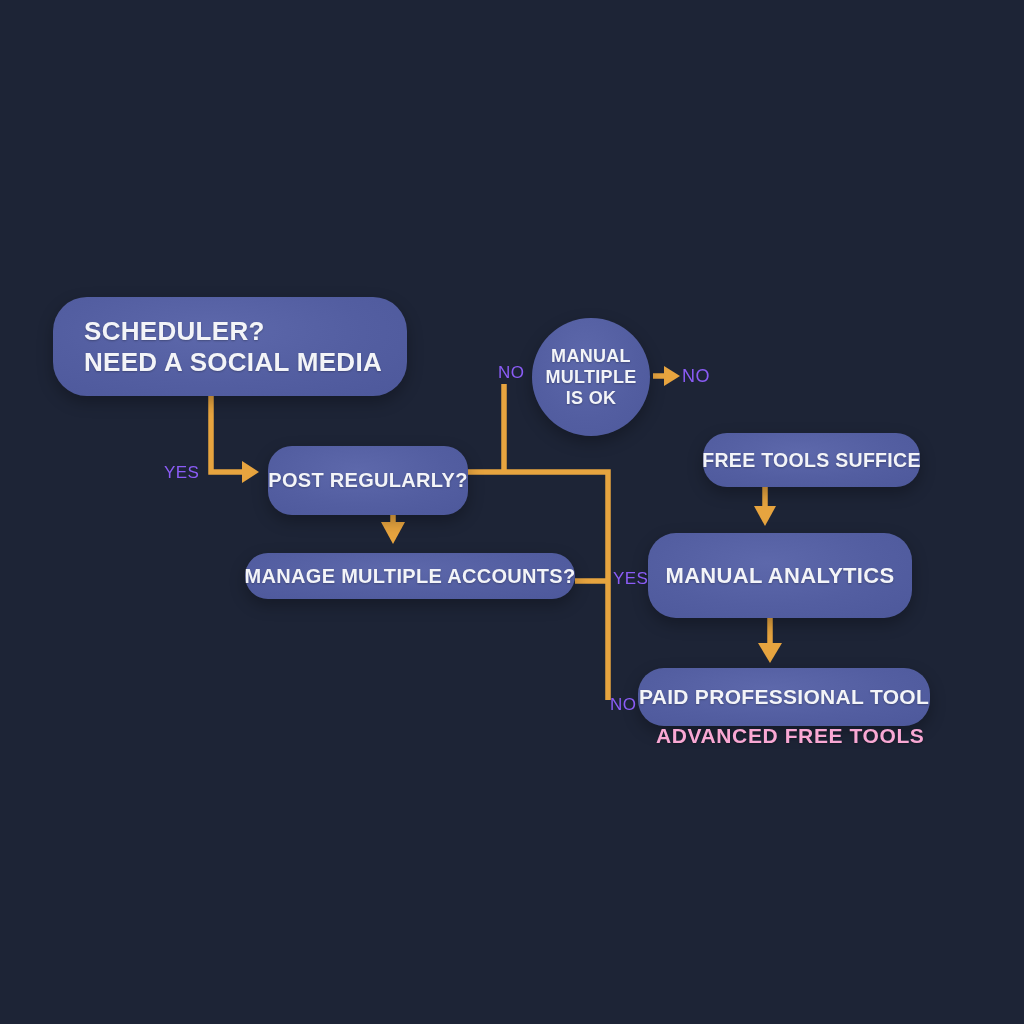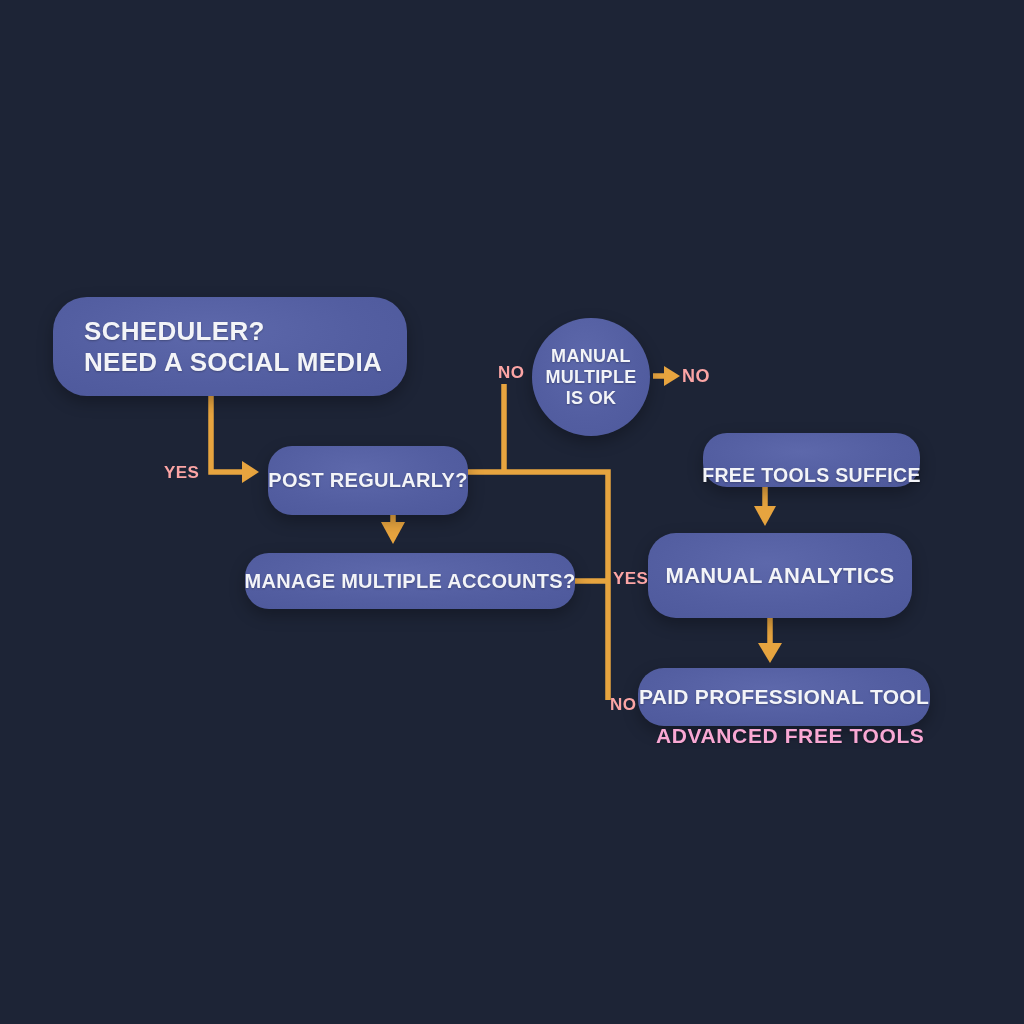--- a/index.html
+++ b/index.html
@@ -25,33 +25,33 @@
     letter-spacing:0.3px;
     text-shadow:0 1px 2px rgba(0,0,0,0.25);
   }
   .node .line{white-space:nowrap;}
   .centered{align-items:center;text-align:center;}
   #node-start{left:53px;top:297px;width:354px;height:99px;border-radius:34px;
     font-size:26px;line-height:31px;padding-left:31px;box-sizing:border-box;}
   #node-post-regularly{left:268px;top:446px;width:200px;height:69px;border-radius:24px;font-size:20px;}
   #node-manual-posting{left:532px;top:318px;width:118px;height:118px;border-radius:50%;
     font-size:18px;line-height:21px;}
-  #node-manage-accounts{left:245px;top:553px;width:330px;height:56px;border-radius:24px;font-size:20px;}
-  #node-free-tools{left:703px;top:433px;width:217px;height:54px;border-radius:24px;font-size:19.5px;justify-content:flex-end;}
+  #node-manage-accounts{left:245px;top:553px;width:330px;height:46px;border-radius:24px;font-size:20px;}
+  #node-free-tools{left:703px;top:433px;width:217px;height:54px;border-radius:24px;font-size:19.5px;}
   #node-desire-analytics{left:648px;top:533px;width:264px;height:85px;border-radius:28px;
     font-size:22px;line-height:30px;}
   #node-paid-tool{left:638px;top:668px;width:292px;height:58px;border-radius:26px;font-size:21px;}
   #label-advanced-free-tools{
     position:absolute;left:656px;top:724px;
     color:#f9a8d4;font-weight:bold;font-size:21px;letter-spacing:0.6px;
     text-shadow:0 1px 2px rgba(0,0,0,0.3);white-space:nowrap;
   }
   .edge-label{
     position:absolute;
-    color:#fca5a5;font-weight:bold;font-size:17px;letter-spacing:0.4px;
+    color:#8b5cf6;font-weight:normal;font-size:17px;letter-spacing:0.4px;
     white-space:nowrap;line-height:17px;
   }
   #edge-label-start-yes{left:164px;top:464px;}
   #edge-label-to-manual-no{left:498px;top:364px;}
   #edge-label-from-manual-no{left:682px;top:368px;font-size:18px;}
   #edge-label-manage-yes{left:613px;top:570px;}
   #edge-label-manage-no{left:610px;top:696px;}
 </style>
 </head>
 <body>

